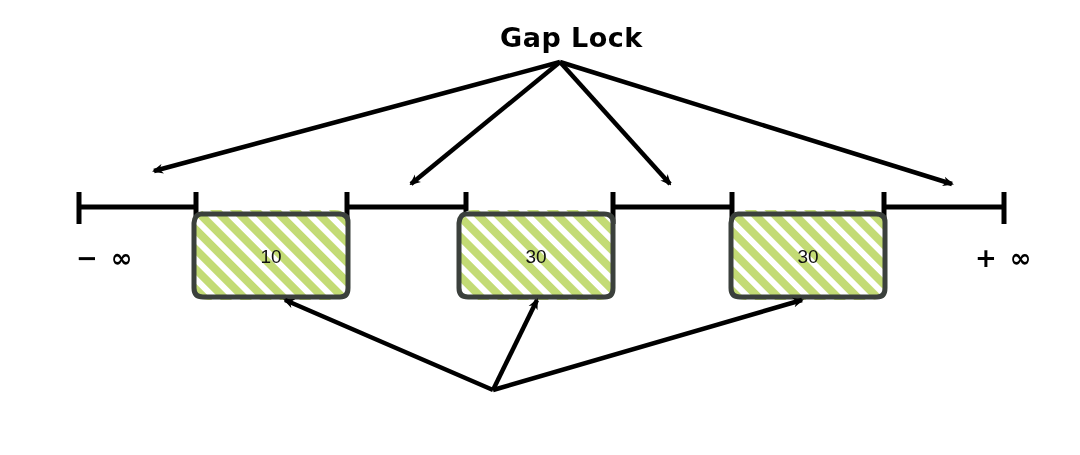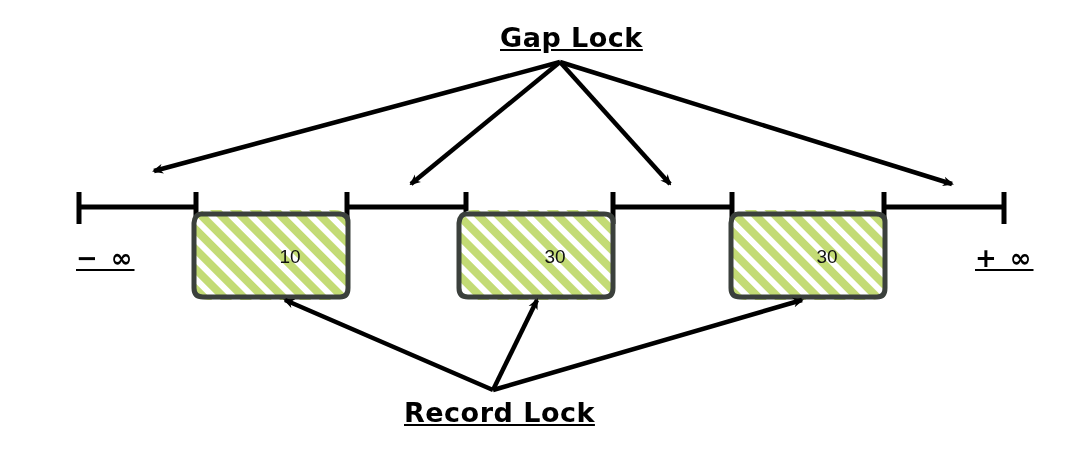--- a/index.html
+++ b/index.html
@@ -22,41 +22,39 @@
     left: 0;
     top: 0;
     width: 1080px;
     height: 455px;
   }
   .lbl {
     position: absolute;
     white-space: nowrap;
     color: #000000;
     font-weight: bold;
-    text-decoration: underline;
   }
   .title-lbl {
     font-family: "DejaVu Sans", sans-serif;
     font-size: 27px;
     letter-spacing: 0.5px;
   }
   .inf-lbl {
     font-family: "DejaVu Sans", sans-serif;
     font-size: 26px;
     letter-spacing: 2px;
   }
   .box-val {
     position: absolute;
     color: #111111;
     font-family: "Liberation Sans", sans-serif;
     font-size: 19px;
     font-weight: 400;
     white-space: nowrap;
     transform: translate(-50%, -50%);
-    margin-left: 19px;
   }
 </style>
 </head>
 <body>
 
 <div id="stage">
 
   <svg id="canvas" viewBox="0 0 1080 455" xmlns="http://www.w3.org/2000/svg">
     <defs>
       <pattern id="greenHatch" width="14" height="14" patternUnits="userSpaceOnUse" patternTransform="rotate(-45)">
@@ -113,21 +111,20 @@
 
     <g stroke="#000000" stroke-width="4.5" fill="none" marker-end="url(#arw)">
       <line x1="493" y1="390" x2="285" y2="300"></line>
       <line x1="493" y1="390" x2="537" y2="300"></line>
       <line x1="493" y1="390" x2="802" y2="300"></line>
     </g>
   </svg>
 
   <div class="lbl title-lbl" style="left:500px; top:22px;">Gap Lock</div>
 
-  <div class="lbl title-lbl" style="left:404px; top:397px;">Record Lock</div>
 
   <div class="lbl inf-lbl" style="left:76px; top:243px;">− ∞</div>
 
   <div class="lbl inf-lbl" style="left:975px; top:243px;">+ ∞</div>
 
   <div class="box-val" style="left:271px; top:257px;">10</div>
   <div class="box-val" style="left:536px; top:257px;">30</div>
   <div class="box-val" style="left:808px; top:257px;text-align:center;">30</div>
 
 </div>

